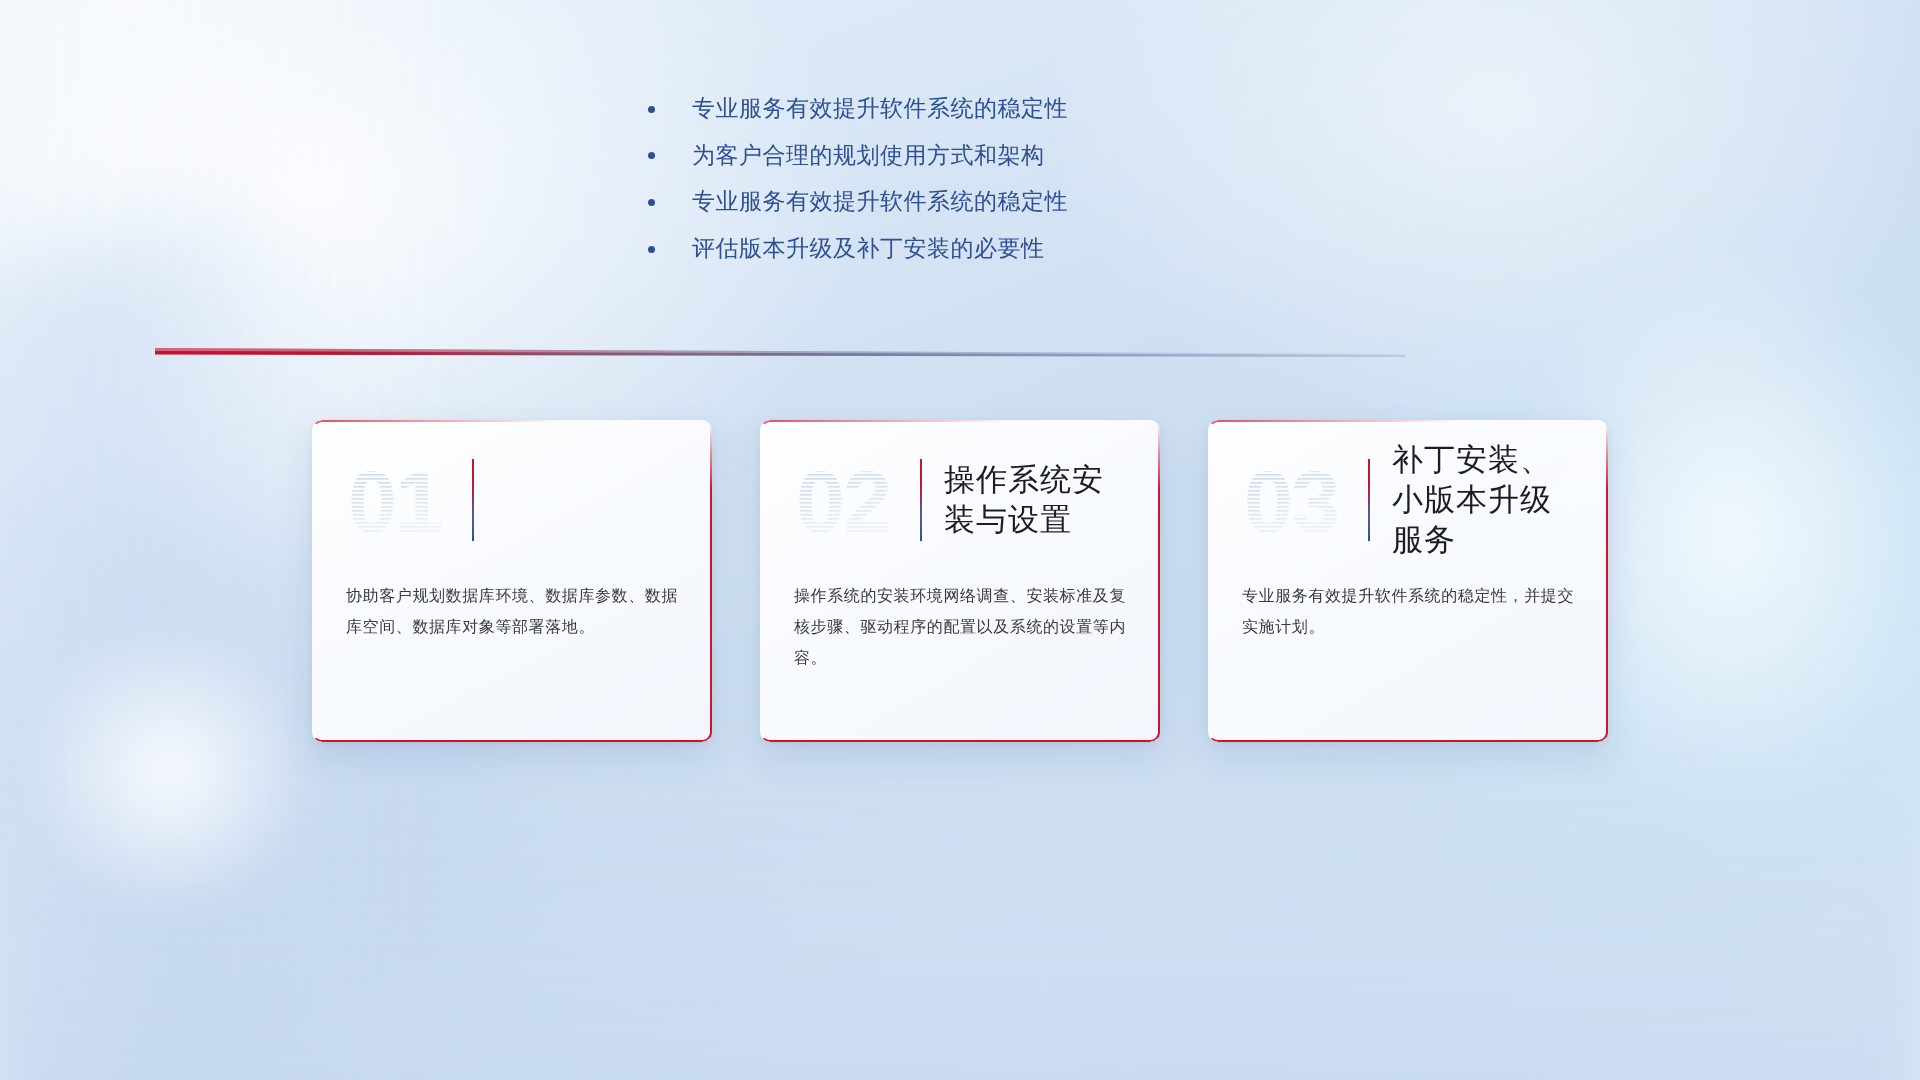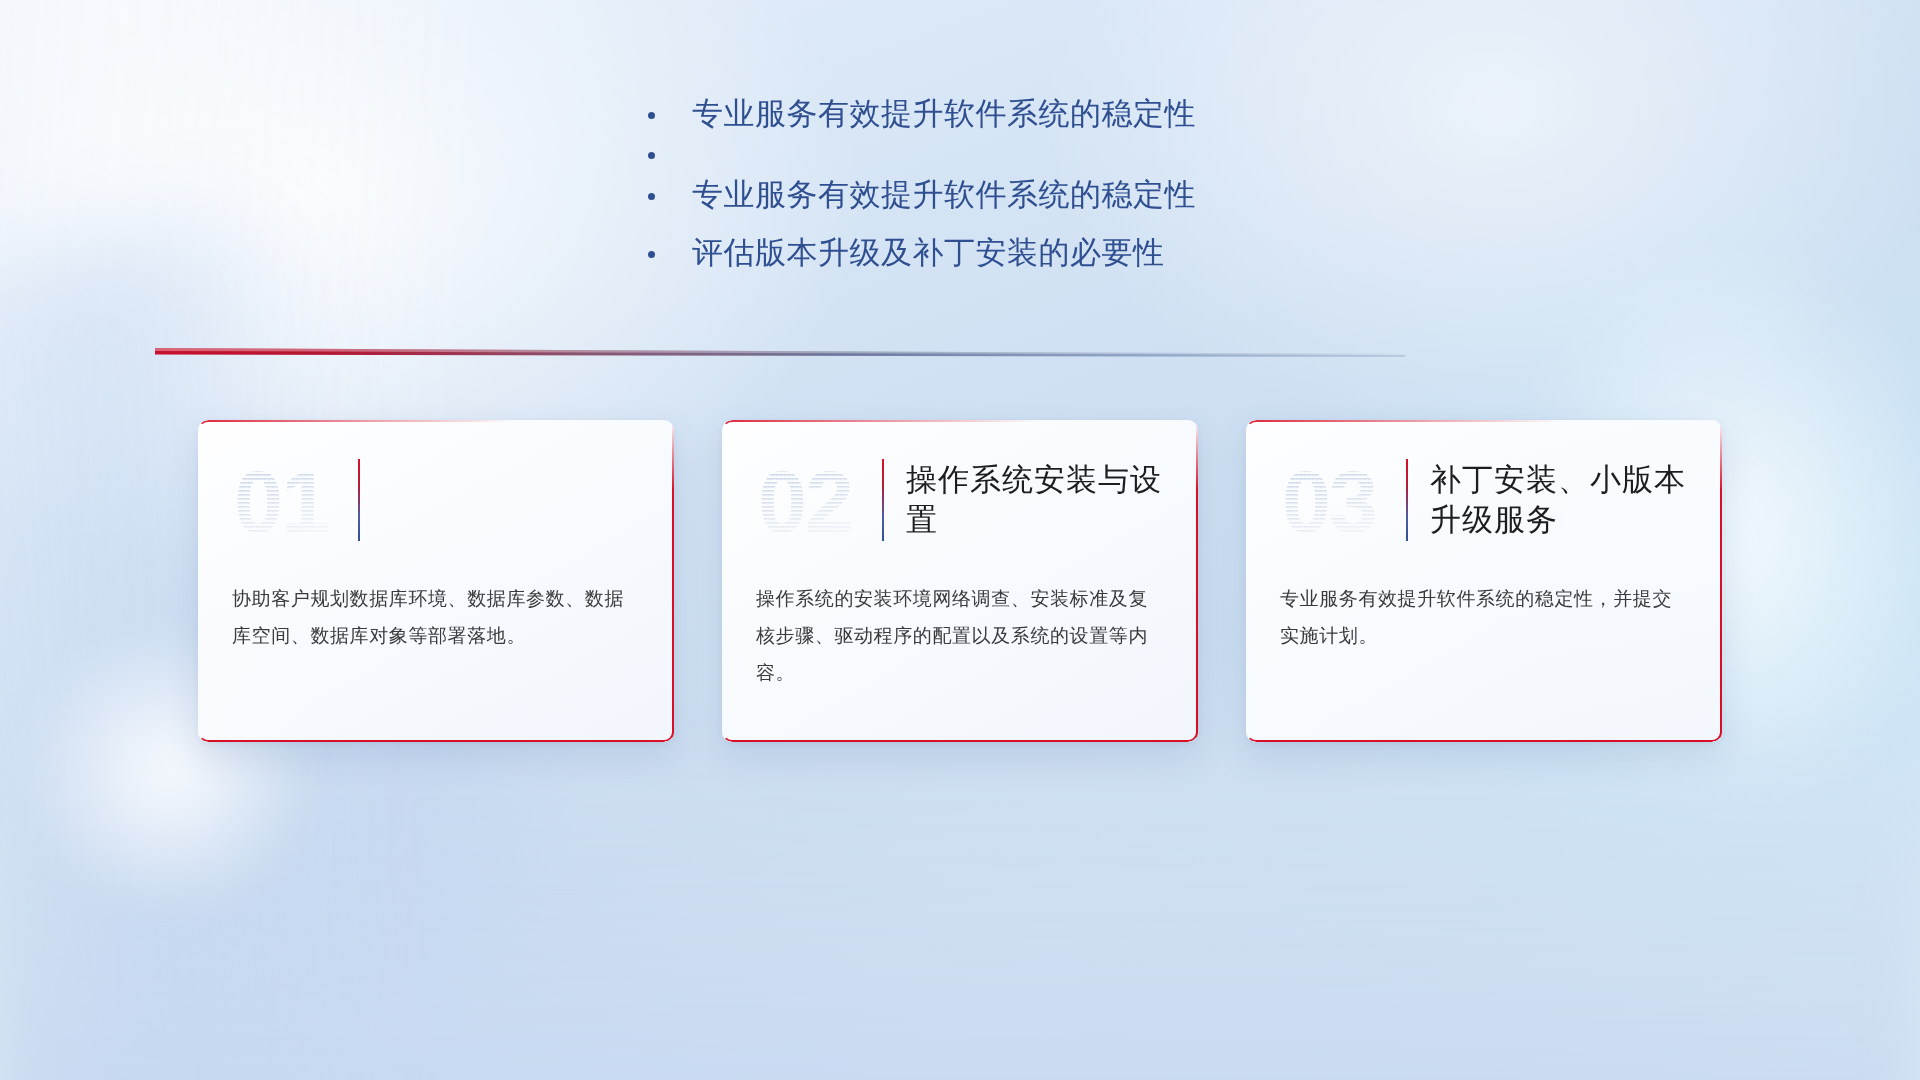--- a/index.html
+++ b/index.html
@@ -64,21 +64,21 @@
     padding-left:8px;
   }
   .bullet-dot{
     width:7px; height:7px; border-radius:50%;
     background:#2f4f91;
     margin-right:37px;
     flex:none;
     margin-top:2px;
   }
   .bullet-text{
-    font-size:31px;
+    font-size:23px;
     line-height:1.42;
     color:#2f4f91;
     letter-spacing:.5px;
     white-space:nowrap;
     font-weight:400;
   }
 
   
   #divider{
     position:absolute; left:155px; top:347px;
@@ -89,21 +89,21 @@
 
   
   #cards{
     position:absolute; left:0; top:420px; width:1920px;
     display:flex; justify-content:center;
     gap:48px;
     z-index:5;
   }
   .card{
     position:relative;
-    width:476px; height:322px;
+    width:400px; height:322px;
     border-radius:10px;
     background:linear-gradient(150deg, rgba(255,255,255,0.97) 0%, rgba(250,252,255,0.95) 45%, rgba(244,248,253,0.94) 100%);
     box-shadow:0 14px 34px rgba(70,100,150,0.14), 0 2px 6px rgba(70,100,150,0.07);
     overflow:hidden;
   }
   
   .card .accent{
     position:absolute; inset:0;
     border-radius:10px;
     border:2px solid transparent;
@@ -143,21 +143,21 @@
   .card-title{
     font-size:31px;
     line-height:1.30;
     color:#1d1d1f;
     letter-spacing:1px;
     font-weight:400;
   }
 
   .card-body{
     padding:0 34px;
-    font-size:19px;
+    font-size:16px;
     line-height:1.95;
     color:#3a3a3c;
     letter-spacing:.6px;
   }
 </style>
 </head>
 <body>
 
 <div id="stage">
 
@@ -167,20 +167,21 @@
   <div class="streak streak-d"></div>
   <div class="glow-left"></div>
 
   <div id="bullets">
     <div class="bullet-row">
       <span class="bullet-dot"></span>
       <span class="bullet-text">专业服务有效提升软件系统的稳定性</span>
     </div>
     <div class="bullet-row">
       <span class="bullet-dot"></span>
+      <span class="bullet-text">为客户合理的规划使用方式和架构</span>
     </div>
     <div class="bullet-row">
       <span class="bullet-dot"></span>
       <span class="bullet-text">专业服务有效提升软件系统的稳定性</span>
     </div>
     <div class="bullet-row">
       <span class="bullet-dot"></span>
       <span class="bullet-text">评估版本升级及补丁安装的必要性</span>
     </div>
   </div>

